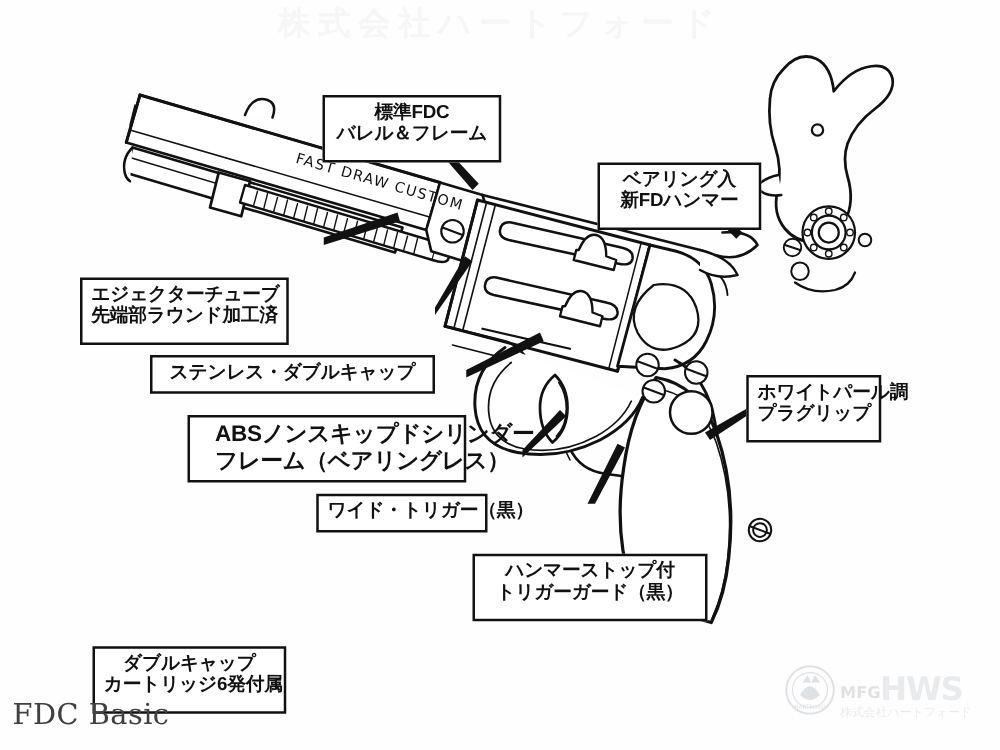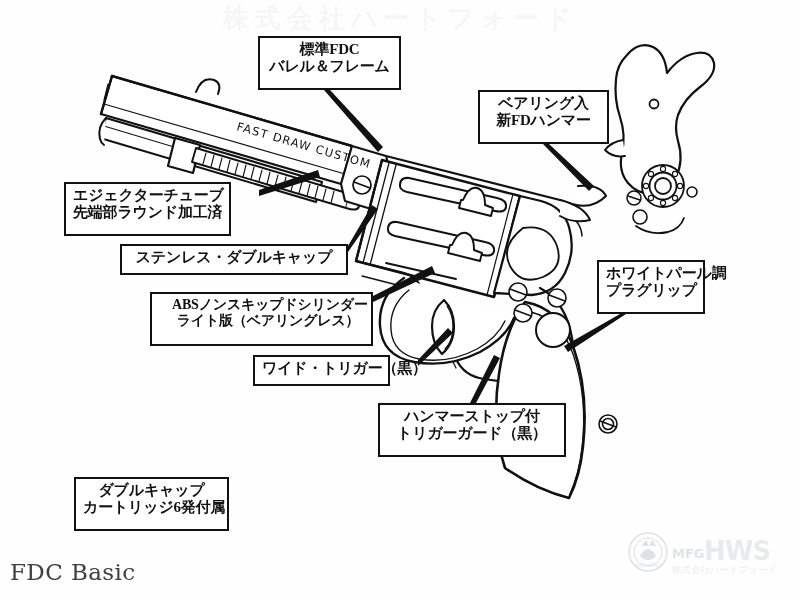--- a/index.html
+++ b/index.html
@@ -22,25 +22,25 @@
     padding:3px 7px 4px 7px;
     font-weight:bold;
     color:#111;
     line-height:1.16;
     text-align:center;
     white-space:nowrap;
     letter-spacing:-0.2px;
     z-index:40;
   }
   .callout .ln{display:block;}
-  .jp{font-family:Liberation Serif, serif;}
+  .jp{font-family:Liberation Sans, sans-serif;margin-top:40px;}
 
   
   .c-std   {font-size:15px;}
-  .c-small {font-size:14px;padding-left:20px;}
+  .c-small {font-size:18px;padding-left:20px;}
 
   
   #modelName{
     position:absolute;
     left:10px;top:559px;
     font-family:"DejaVu Serif","Liberation Serif",serif;
     font-size:23px;
     color:#404040;
     letter-spacing:0.4px;
     z-index:40;
@@ -262,21 +262,21 @@
       </div>
       <div class="callout jp c-std" style="left: 64px; top: 182px; width: 167px; min-height: 54px;">
         <span class="ln">エジェクターチューブ</span>
         <span class="ln">先端部ラウンド加工済</span>
       </div>
       <div class="callout jp c-std" style="left: 120px; top: 244px; width: 228px; min-height: 31px;">
         <span class="ln">ステンレス・ダブルキャップ</span>
       </div>
       <div class="callout jp c-small" style="left: 150px; top: 292px; width: 223px; min-height: 54px;">
         <span class="ln">ABSノンスキップドシリンダー</span>
-        <span class="ln">ライト版（ベアリングレス）</span>
+        <span class="ln">フレーム（ベアリングレス）</span>
       </div>
       <div class="callout jp c-std" style="left: 253px; top: 355px; width: 137px; min-height: 31px;">
         <span class="ln">ワイド・トリガー（黒）</span>
       </div>
       <div class="callout jp c-std" style="left: 378px; top: 403px; width: 188px; min-height: 54px;">
         <span class="ln">ハンマーストップ付</span>
         <span class="ln">トリガーガード（黒）</span>
       </div>
       <div class="callout jp c-std" style="left: 597px; top: 260px; width: 108px; min-height: 54px;">
         <span class="ln">ホワイトパール調</span>

